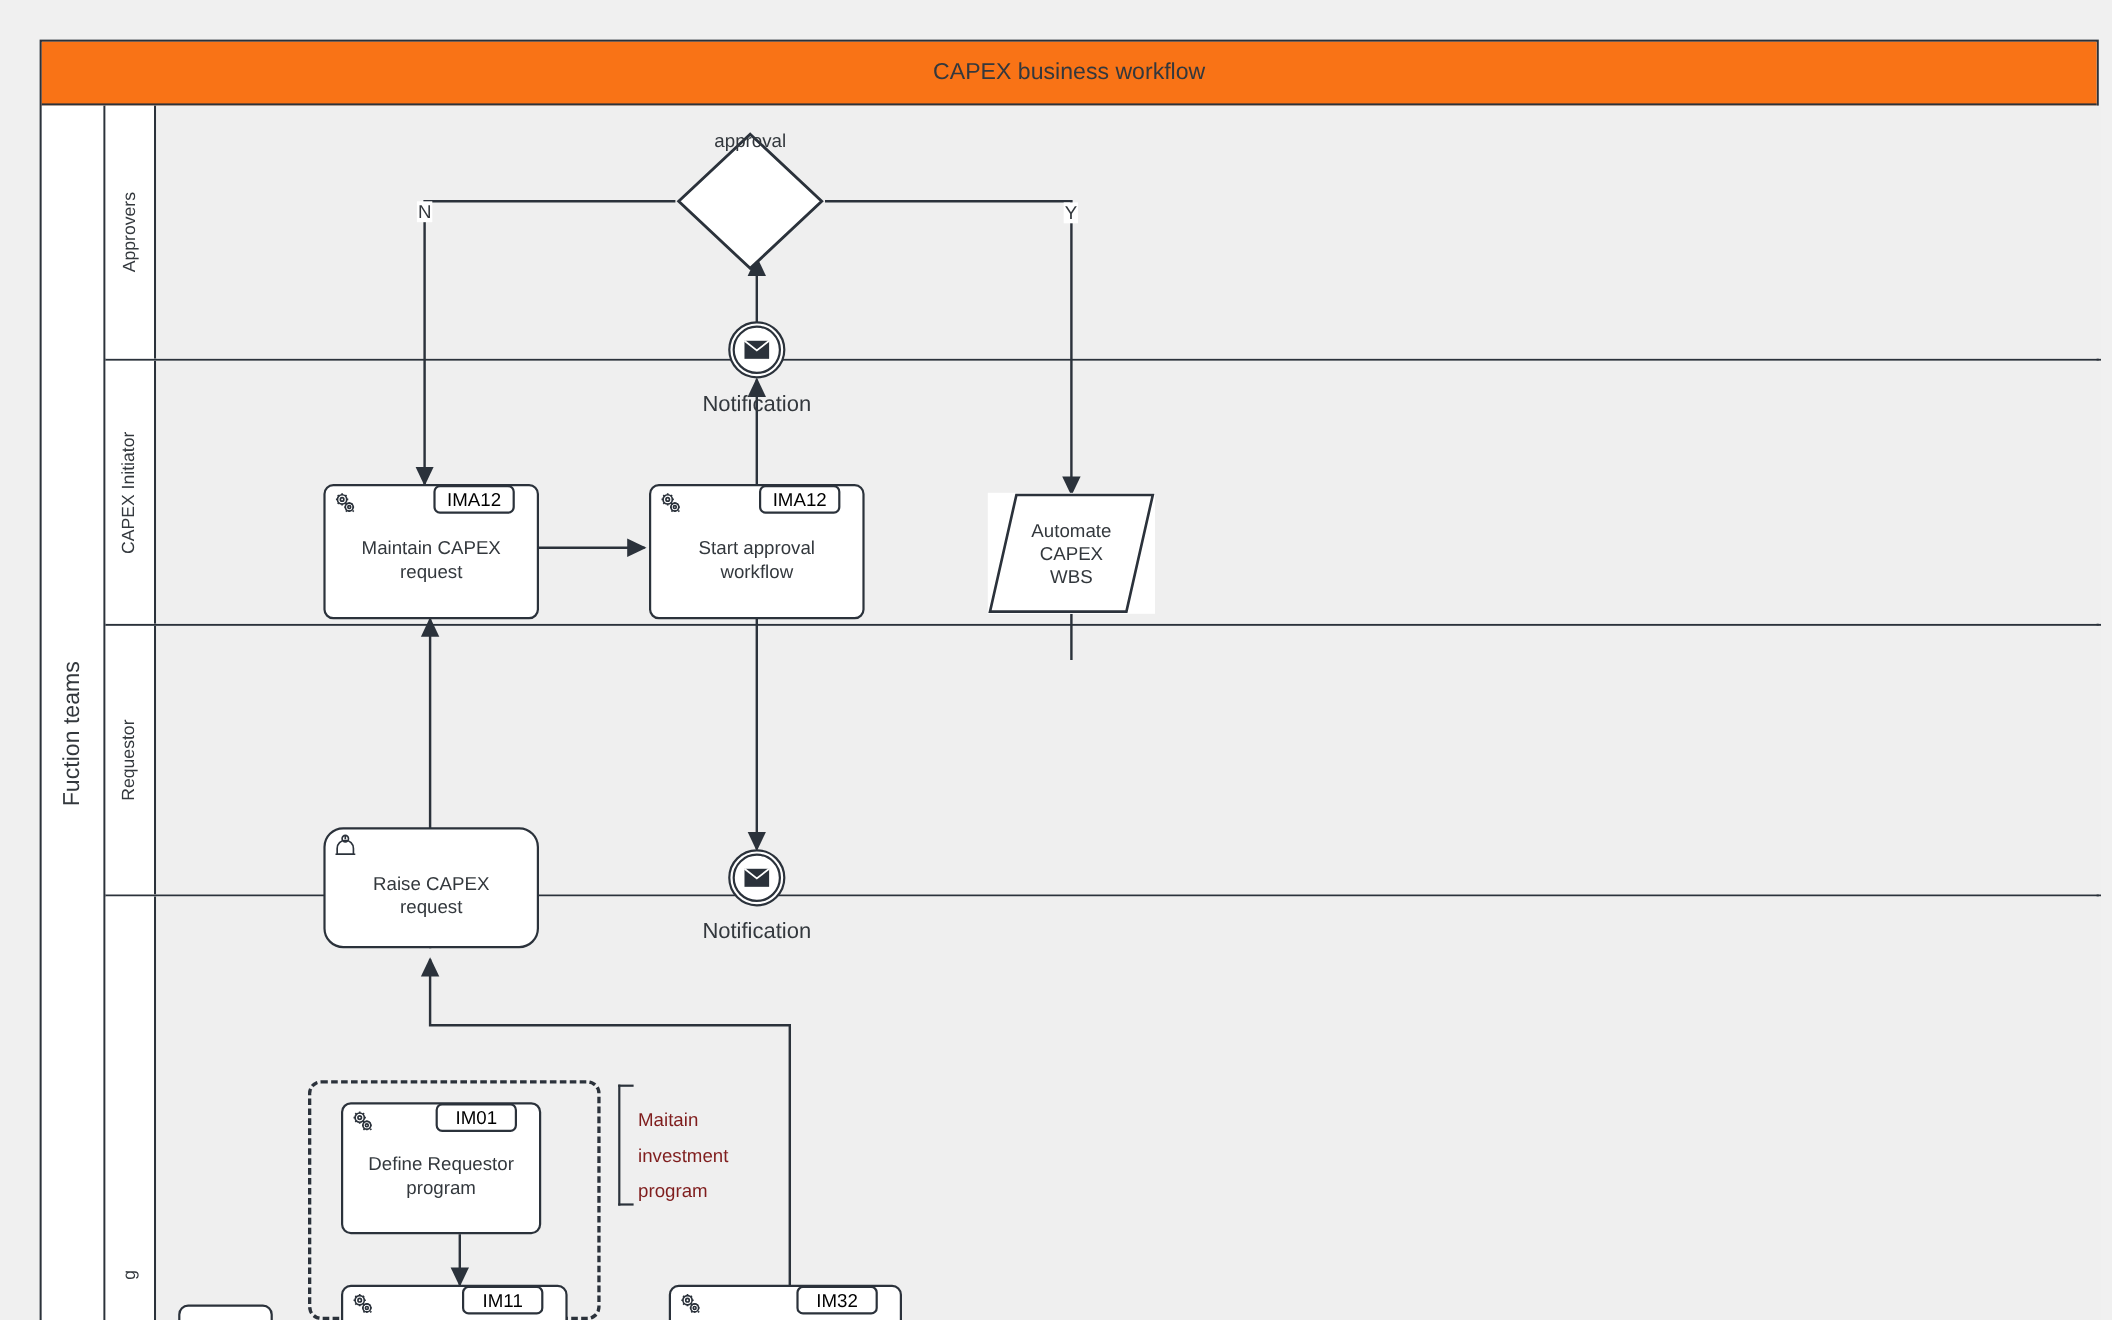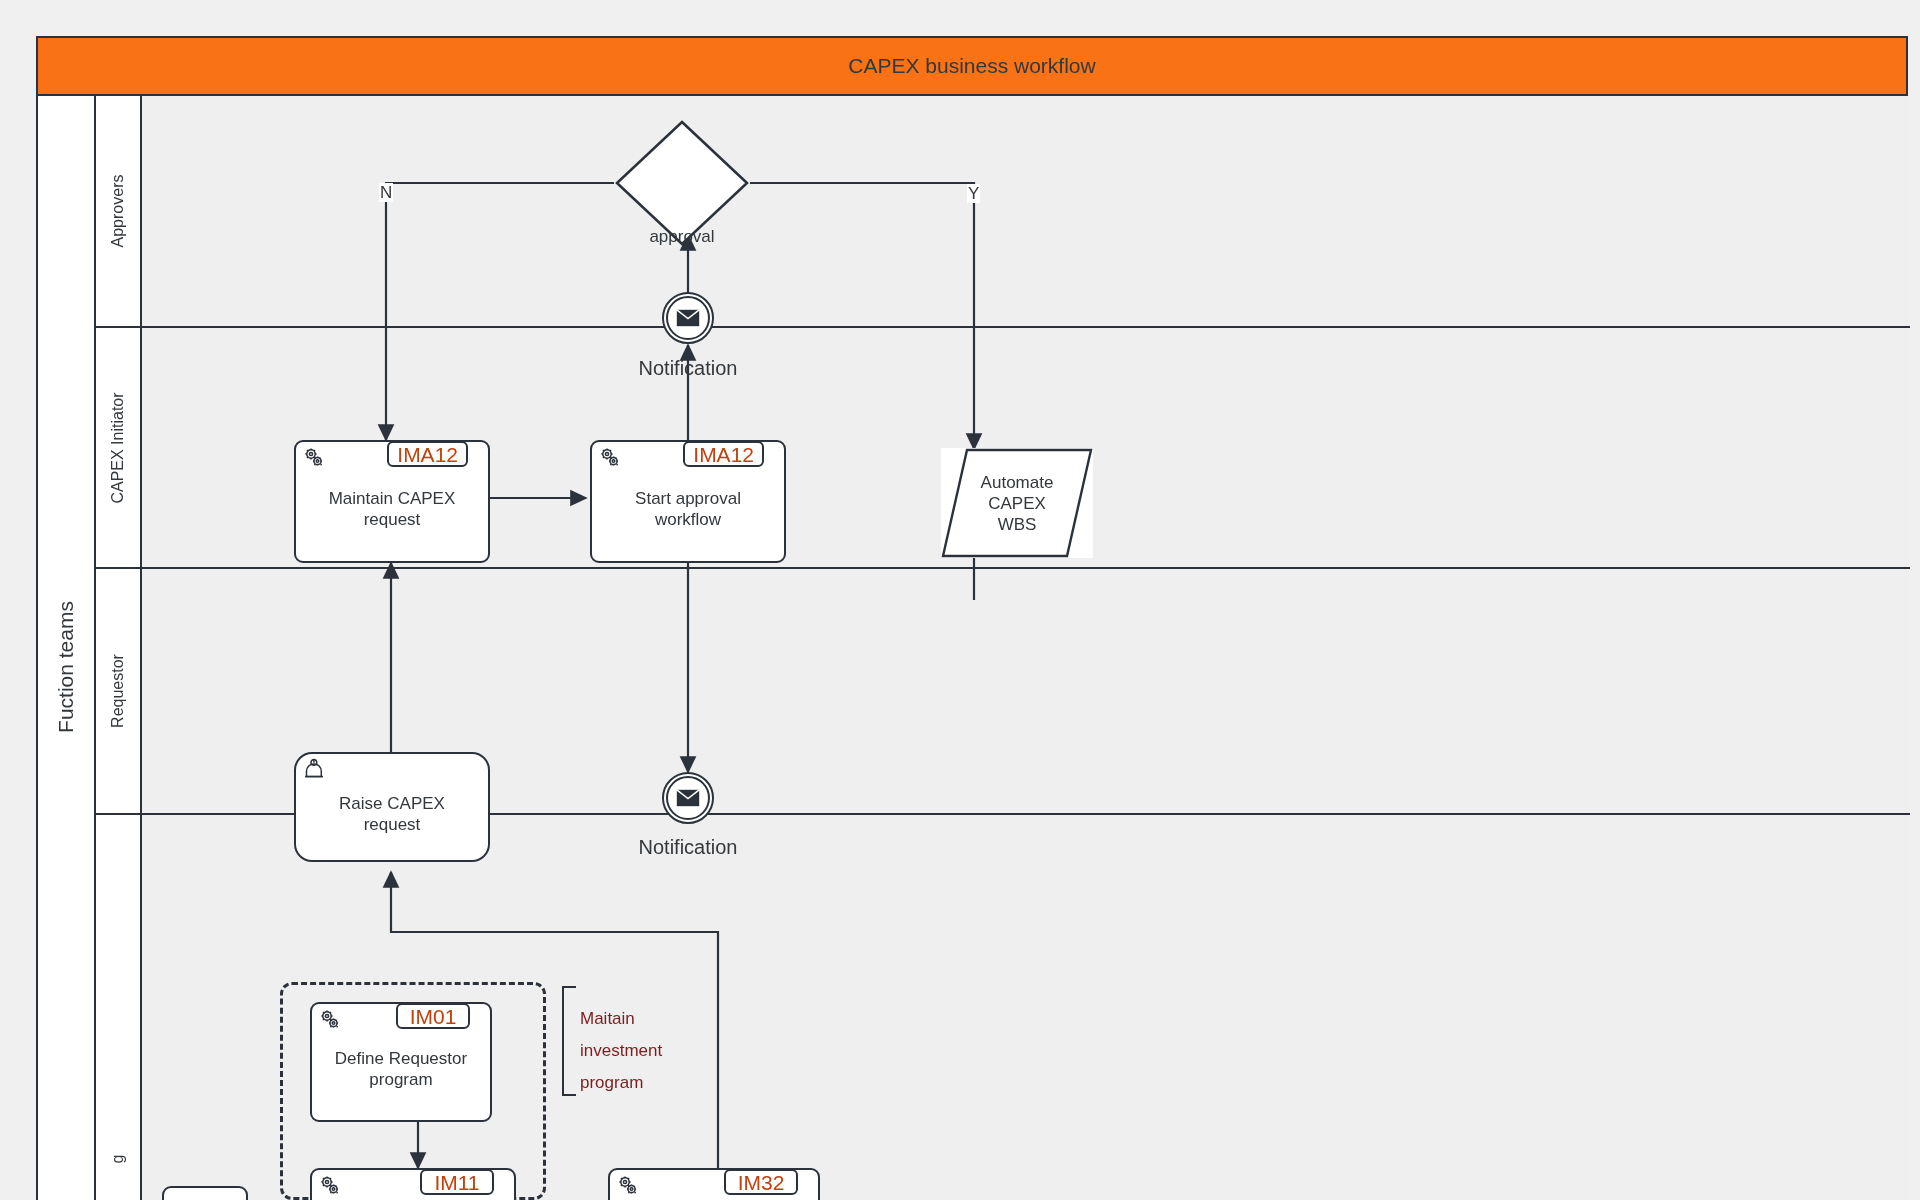--- a/index.html
+++ b/index.html
@@ -85,32 +85,32 @@
     padding:20px 6px 6px 6px;
     white-space:pre-line;
   }
   .task-code{
     position:absolute;top:-1px;right:20px;
     min-width:74px;height:26px;
     background:#ffffff;
     border:2.2px solid #2b323b;
     border-radius:6px;
     display:flex;align-items:center;justify-content:center;
-    font-size:21px;color:#c2410c;
+    font-size:17px;color:#000000;
     padding:0 8px;
     box-sizing:border-box;
   }
   .task-icon{
     position:absolute;left:6px;top:4px;
     width:24px;height:24px;
   }
 
   
   .gateway{
-    display:flex;align-items:flex-end;justify-content:center;
+    display:flex;align-items:flex-start;justify-content:center;
   }
   .gateway .glabel{
     position:relative;z-index:2;
     font-size:17px;color:#33383d;
   }
 
   
   .event{
     width:52px;height:52px;
     border-radius:50%;
@@ -294,21 +294,21 @@
           <circle cx="15.5" cy="15" r="1.3"></circle>
         <path d="M9,2.4 v1.6 M9,12 v1.6 M3.4,8 h1.6 M13,8 h1.6 M5,4 l1.2,1.2 M11.8,10.8 l1.2,1.2 M13,4 l-1.2,1.2 M6.2,10.8 L5,12"></path>
         <path d="M15.5,10.6 v1.3 M15.5,18.1 v1.3 M11.1,15 h1.3 M18.6,15 h1.3 M12.4,11.9 l1,1 M18.6,18.1 l1,1 M18.6,11.9 l-1,1 M13.4,18.1 l-1,1"></path>
       </g>
     </svg>
     <div class="task-code">IMA12</div>
     <span>Start approval
 workflow</span>
   </div>
 
-  <div class="shape para" style="left:898px;top:448px;width:152px;height:110px;margin-left:43px;">
+  <div class="shape para" style="left:898px;top:448px;width:152px;height:110px;">
     <svg width="152" height="110" style="position:absolute;left:0;top:0;">
       <polygon points="26,2 150,2 126,108 2,108" fill="#ffffff" stroke="#2b323b" stroke-width="2.4"></polygon>
     </svg>
     <span style="position:relative;z-index:2;">Automate
 CAPEX
 WBS</span>
   </div>
 
   <div class="shape task" style="left:294px;top:752px;width:196px;height:110px;border-radius:18px;">
     <svg class="task-icon" viewBox="0 0 24 24">

